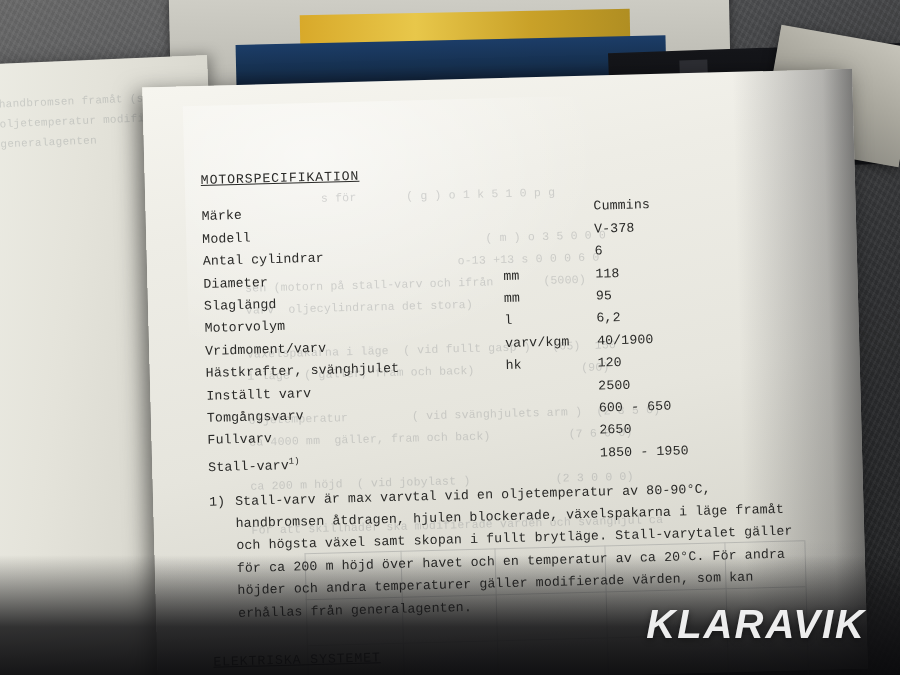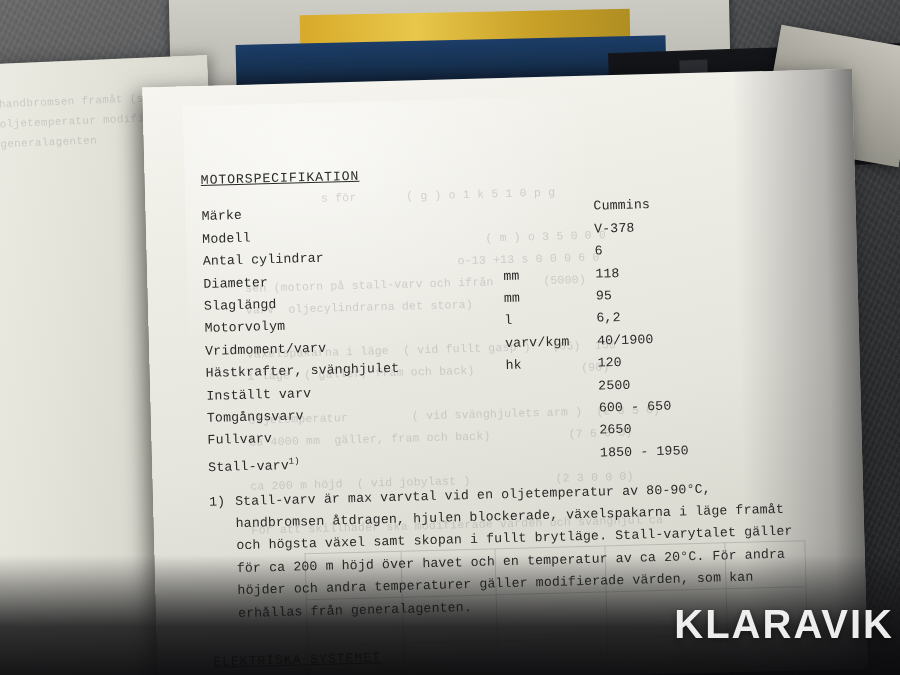--- a/index.html
+++ b/index.html
@@ -196,29 +196,30 @@
     width: 568px;
     line-height: 22.4px;
   }
   .section2 {
     margin-top: 26px;
   }
 
   
   .watermark {
     position: absolute;
-    right: 6px;
+    right: 34px;
     bottom: 28px;
     color: rgba(255,255,255,.92);
     font-family: "Liberation Sans", sans-serif;
     font-weight: bold;
     font-size: 40px;
     letter-spacing: 2px;
     text-shadow: 0 2px 6px rgba(0,0,0,.45);
     z-index: 40;
+    font-style: italic;
   }
 </style>
 </head>
 <body>
 
 <div id="stage">
 
   <div class="desk"></div>
   <div class="desk-grain"></div>
 

